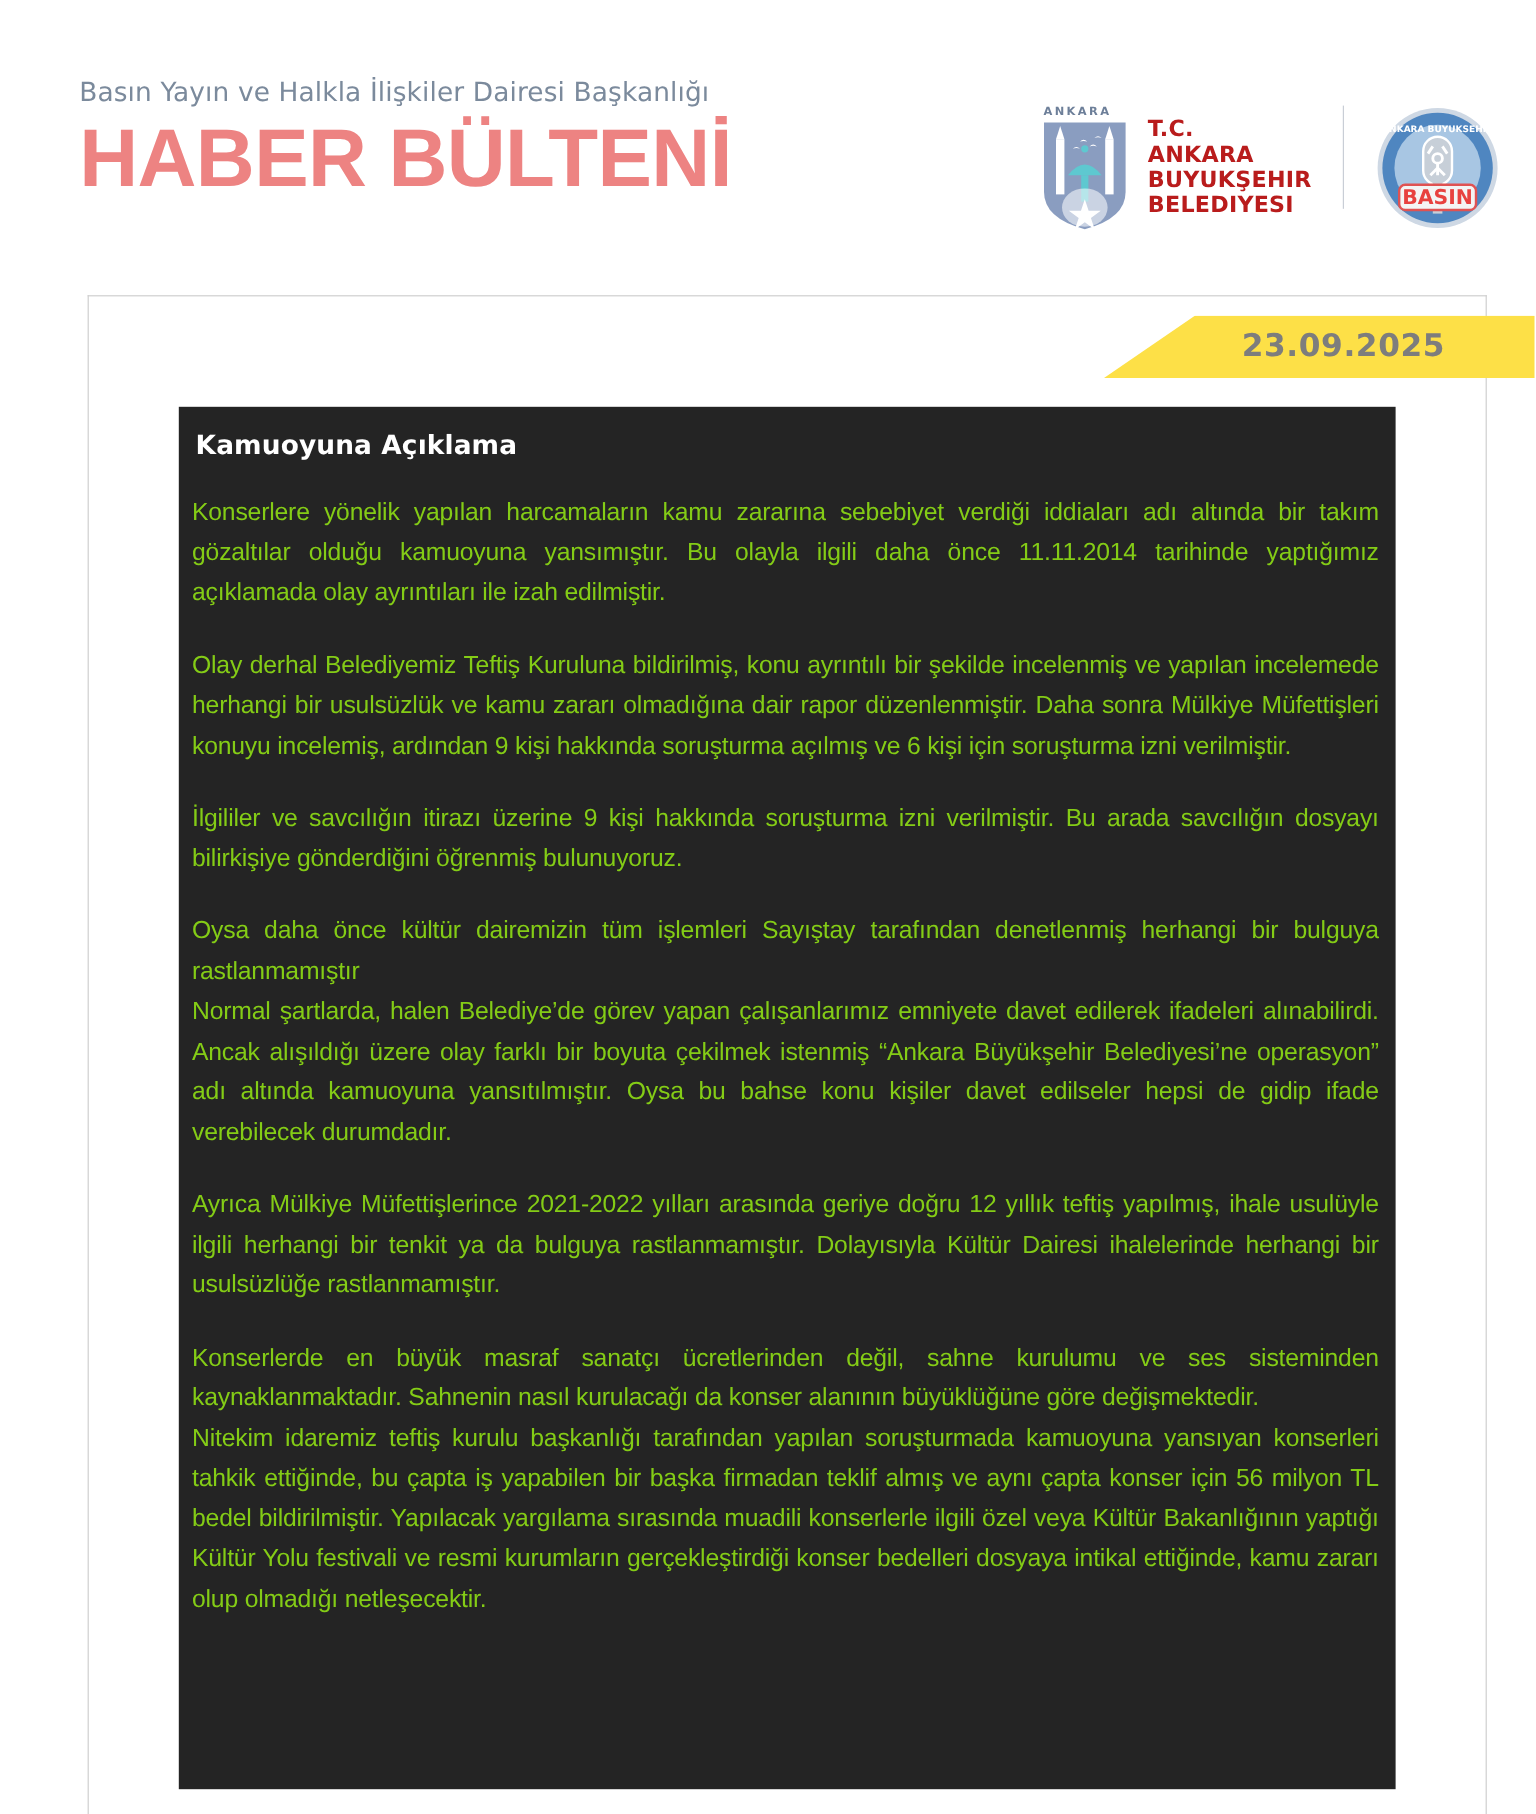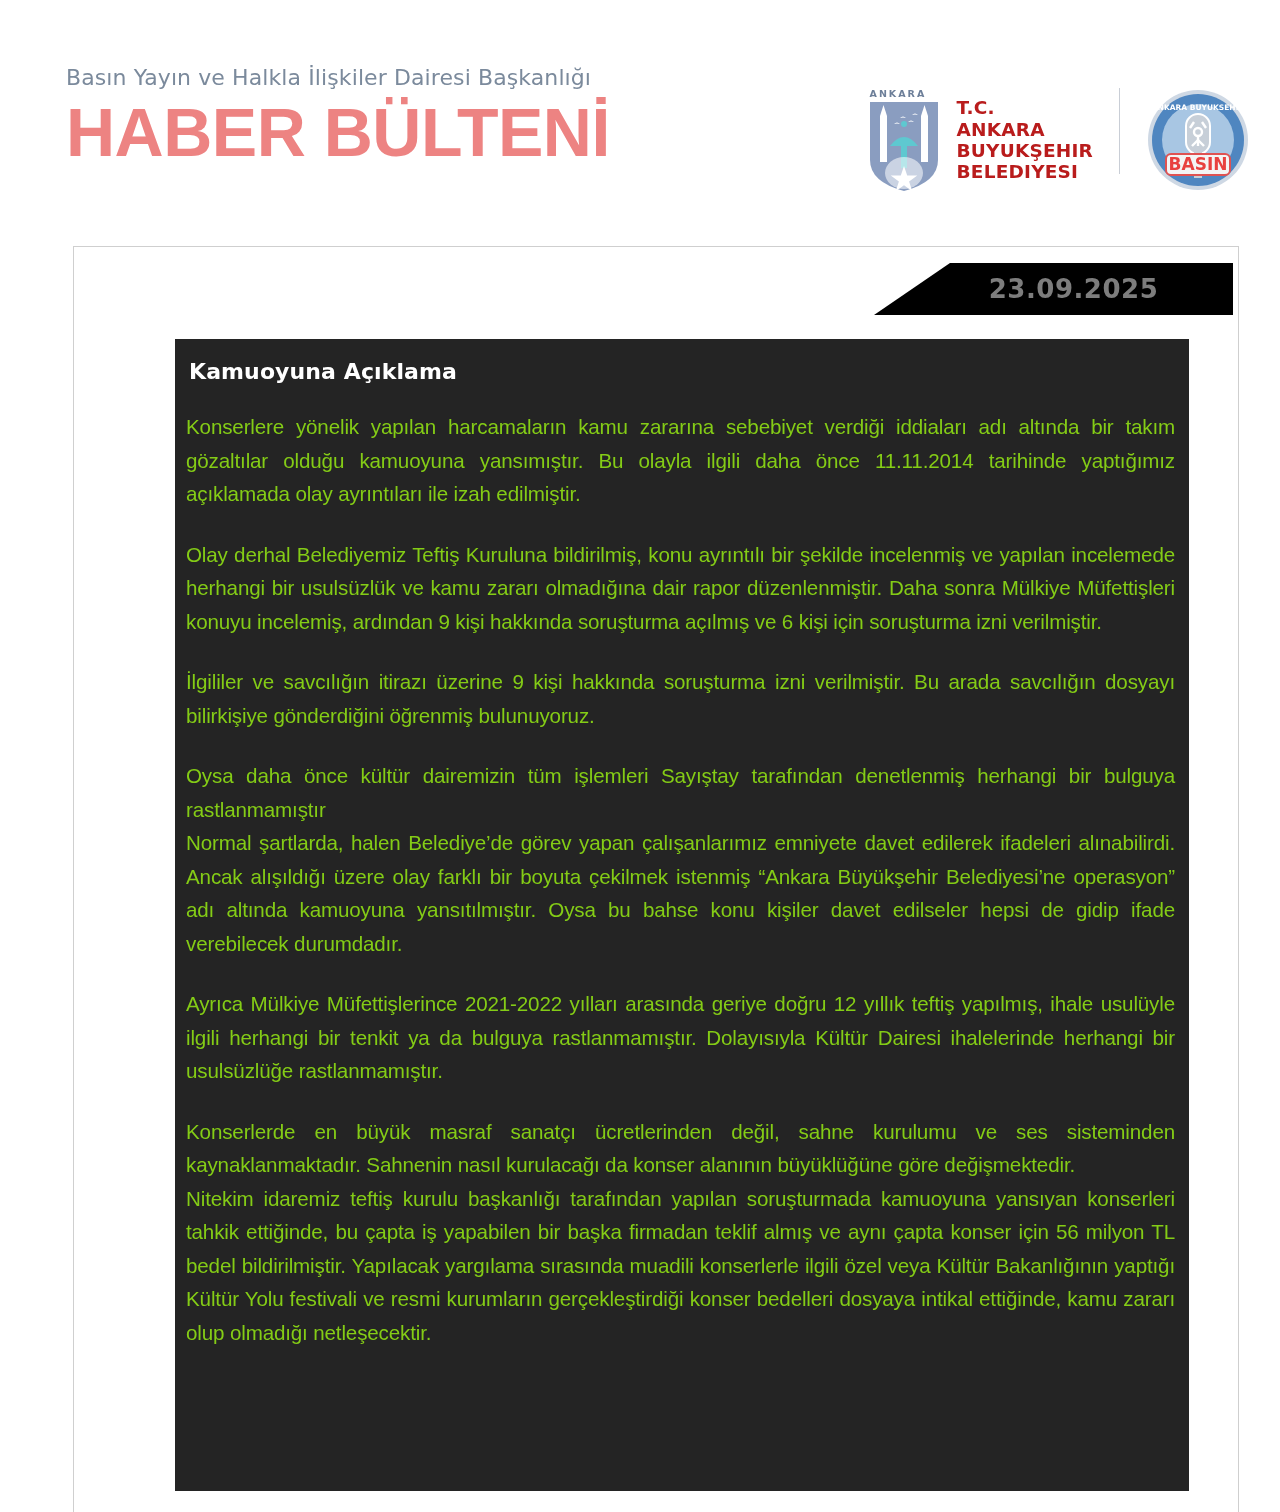--- a/index.html
+++ b/index.html
@@ -106,25 +106,25 @@
     height: 1266px;
     border: 1px solid #cfcfcf;
     border-bottom: none;
     background: #ffffff;
     box-sizing: border-box;
   }
 
   
   .date-ribbon {
     position: absolute;
-    left: 800px;
+    left: 846px;
     top: 16px;
     width: 359px;
     height: 52px;
-    background: #000000;
+    background: #fde047;
     clip-path: polygon(76px 0, 100% 0, 100% 100%, 0 100%);
     display: flex;
     align-items: center;
     justify-content: center;
   }
   .date-text {
     font-family: "DejaVu Sans", sans-serif;
     font-weight: bold;
     font-size: 26px;
     letter-spacing: 0.5px;
@@ -136,21 +136,20 @@
   .content-card {
     position: absolute;
     left: 75px;
     top: 92px;
     width: 1014px;
     height: 1152px;
     background: #242424;
     box-sizing: border-box;
     padding: 20px 14px 20px 11px;
     overflow: hidden;
-    margin-left: 26px;
   }
   .card-title {
     font-family: "DejaVu Sans", sans-serif;
     font-weight: bold;
     font-size: 22px;
     color: #ffffff;
     margin: 0 0 0 3px;
     letter-spacing: 0.1px;
   }
   .card-body { margin-top: 26px; }

